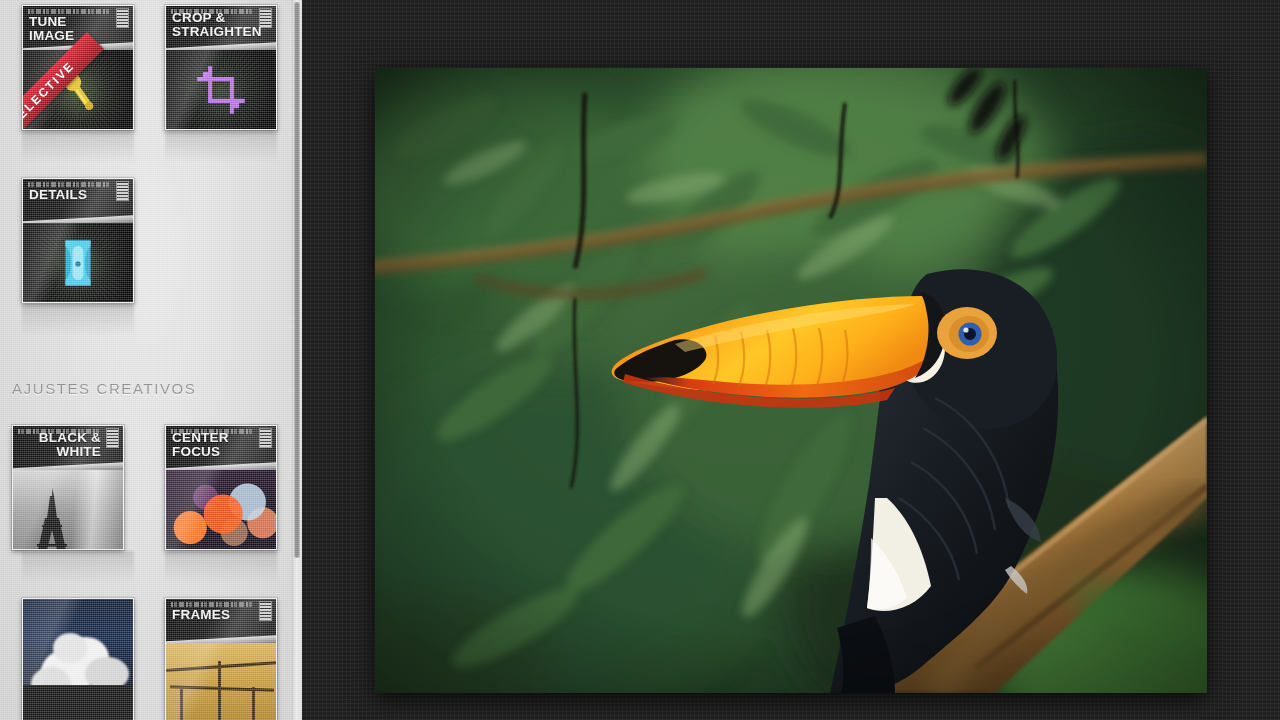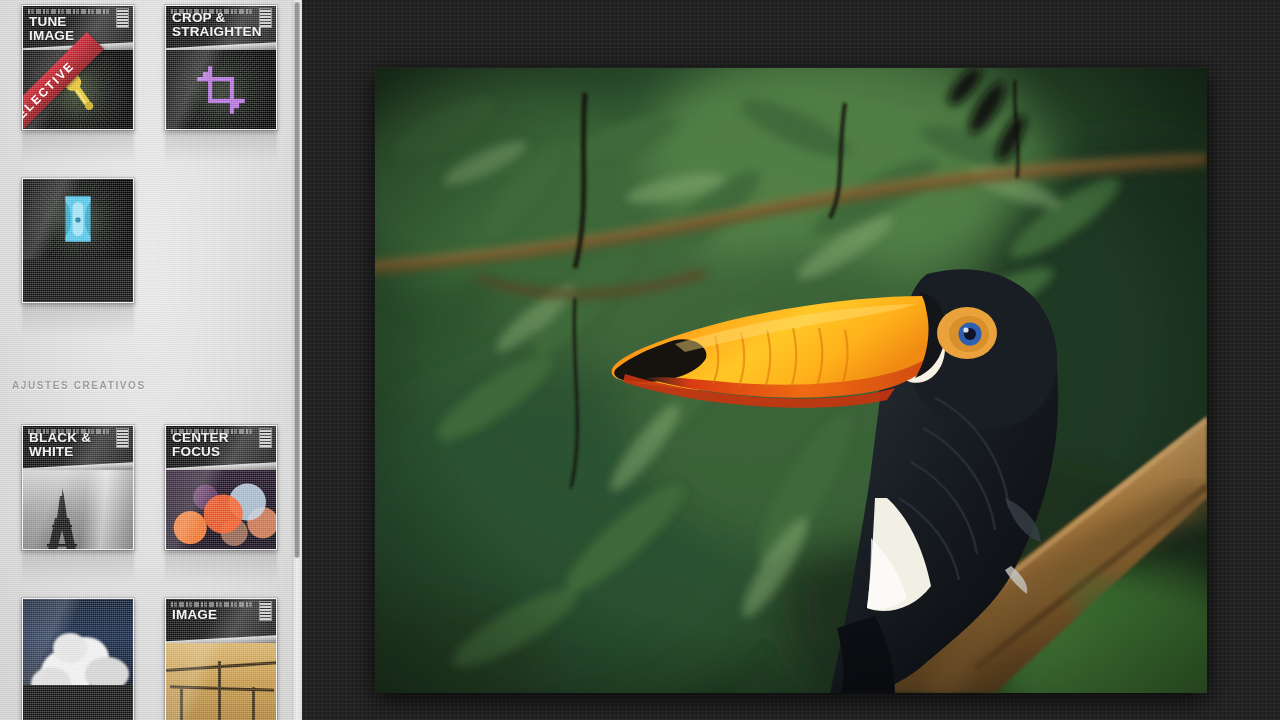--- a/index.html
+++ b/index.html
@@ -111,23 +111,22 @@
     transform-origin: 0 0;
   }
 
   
   .icon-wrap{ position:absolute; inset:0; display:flex; align-items:center; justify-content:center; }
 
   
   .section-label{
     position:absolute;
     color:#8d8d8d;
-    font-size:10px; letter-spacing:1.6px;
+    font-size:15px; letter-spacing:1.6px;
     text-shadow:0 1px 0 rgba(255,255,255,.75);
-    font-weight:bold;
   }
 
   
   .body-bw{
     position:absolute; inset:0;
     background:
       linear-gradient(95deg, rgba(20,20,20,.0) 55%, rgba(245,245,245,.55) 72%, rgba(120,120,120,.6) 100%),
       linear-gradient(180deg,#cfcfcf 0%, #8f8f8f 55%, #6f6f6f 100%);
   }
   .eiffel{
@@ -246,39 +245,44 @@
               <path d="M12 12 l9 0 l-3 3 l5 5 l-3 3 l-5 -5 l-3 3 z" fill="#b56ee0"></path>
               <path d="M52 52 l-9 0 l3 -3 l-5 -5 l3 -3 l5 5 l3 -3 z" fill="#b56ee0"></path>
             </svg>
           </div>
           <div class="sheen"></div>
         </div>
       </div>
       <div class="reflect" style="left:165px; top:131px;"></div>
 
       <div class="card" style="left:22px; top:178px;">
+        <div class="card-head">
+          <div class="microtext"></div>
+          <div class="barcode"></div>
+          <div class="card-title">DETAILS</div>
+        </div>
         <div class="card-body">
           <div class="rays"></div>
           <div class="glow" style="background:radial-gradient(circle at 50% 52%, rgba(80,110,70,.5) 0%, rgba(15,25,15,.3) 42%, rgba(0,0,0,.95) 80%)"></div>
           <div class="icon-wrap">
             <svg width="44" height="52" viewBox="0 0 48 58">
               <path d="M10 4 h28 v50 h-28 z" fill="#2ea8cf"></path>
               <path d="M10 4 h28 v6 q-6 5 -6 19 t6 19 v6 h-28 v-6 q6 -5 6 -19 t-6 -19 z" fill="#4fc8ea"></path>
               <rect x="18" y="10" width="12" height="38" rx="6" fill="#9fe4f6"></rect>
               <circle cx="24" cy="30" r="3" fill="#1b7f9e"></circle>
             </svg>
           </div>
           <div class="sheen"></div>
         </div>
       </div>
       <div class="reflect" style="left:22px; top:304px;"></div>
 
       <div class="section-label" style="left:12px; top:380px;">AJUSTES CREATIVOS</div>
 
-      <div class="card" style="left:22px; top:425px;">
+      <div class="card" style="left:12px; top:425px;text-align:right;">
         <div class="card-head">
           <div class="microtext"></div>
           <div class="barcode"></div>
           <div class="card-title two-line">BLACK &amp;
 WHITE</div>
         </div>
         <div class="card-body">
           <div class="body-bw"></div>
           <svg class="eiffel" viewBox="0 0 42 62">
             <path d="M21 0 l2 8 l-2 0 z" fill="#111"></path>
@@ -316,21 +320,21 @@
             <div class="cloud" style="left:62px; bottom:-6px; width:44px; height:34px; background:#d4d4d4;"></div>
           </div>
           <div class="sheen"></div>
         </div>
       </div>
 
       <div class="card" style="left:165px; top:598px; height:130px;">
         <div class="card-head">
           <div class="microtext"></div>
           <div class="barcode"></div>
-          <div class="card-title">IMAGE</div>
+          <div class="card-title">FRAMES</div>
         </div>
         <div class="card-body" style="height:86px;">
           <div class="body-frames">
             <div class="crack" style="left:0; top:22px; width:112px; height:3px; transform:rotate(-4deg);"></div>
             <div class="crack" style="left:4px; top:44px; width:104px; height:3px; transform:rotate(2deg);"></div>
             <div class="crack" style="left:52px; top:18px; width:3px; height:70px;"></div>
             <div class="crack" style="left:14px; top:46px; width:3px; height:42px;"></div>
             <div class="crack" style="left:86px; top:44px; width:3px; height:44px;"></div>
           </div>
           <div class="sheen"></div>

